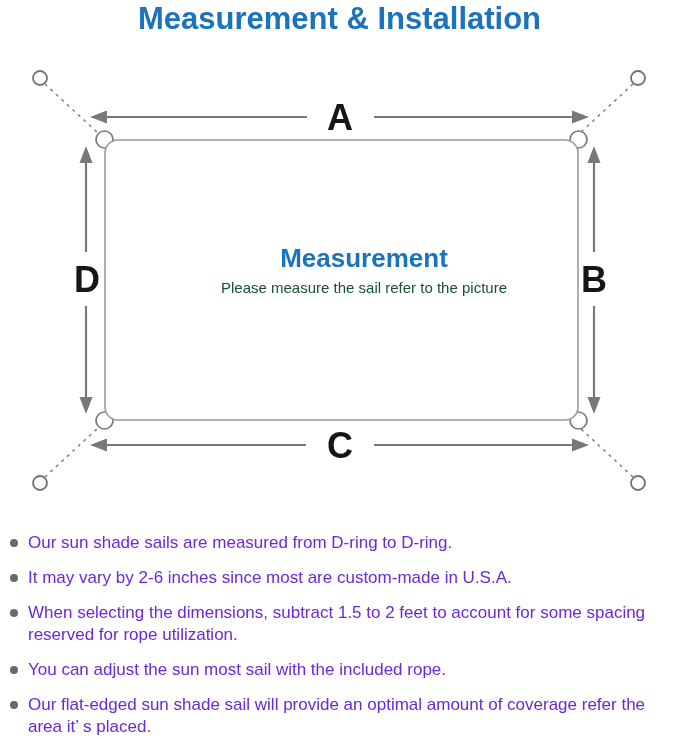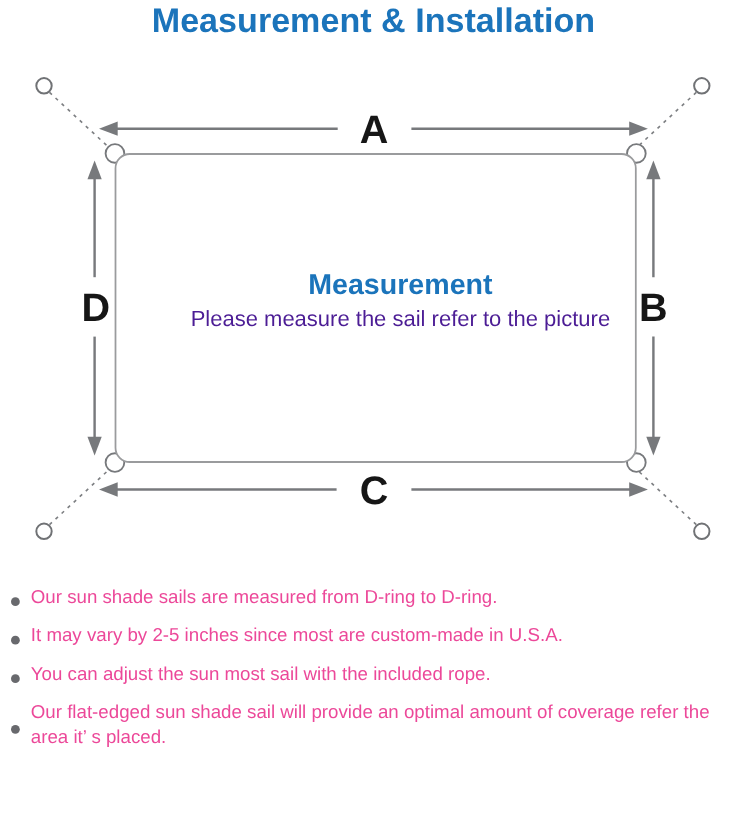--- a/index.html
+++ b/index.html
@@ -32,36 +32,36 @@
     text-align: center;
     pointer-events: none;
   }
   .center-text h2 {
     font-size: 26px;
     font-weight: bold;
     color: #1b74bb;
   }
   .center-text p {
     margin-top: 5px;
-    font-size: 20px;
-    color: #4c1d95;
+    font-size: 15px;
+    color: #14532d;
   }
   .notes {
     position: absolute;
     left: 10px;
     right: 5px;
     top: 532px;
     list-style: none;
   }
   .notes li {
     display: flex;
-    align-items: center;
+    align-items: flex-start;
     font-size: 17px;
     line-height: 22px;
-    color: #ec4899;
+    color: #6d28d9;
   }
   .notes li + li { margin-top: 13px; }
   .bullet-dot {
     flex: 0 0 8px;
     width: 8px; height: 8px;
     margin: 7px 10px 0 0;
     border-radius: 50%;
     background: #68696d;
   }
   .note-text { flex: 1; }
@@ -141,21 +141,25 @@
     <p>Please measure the sail refer to the picture</p>
   </div>
 
   <ul class="notes">
     <li>
       <span class="bullet-dot"></span>
       <span class="note-text">Our sun shade sails are measured from D-ring to D-ring.</span>
     </li>
     <li>
       <span class="bullet-dot"></span>
-      <span class="note-text">It may vary by 2-5 inches since most are custom-made in U.S.A.</span>
+      <span class="note-text">It may vary by 2-6 inches since most are custom-made in U.S.A.</span>
+    </li>
+    <li>
+      <span class="bullet-dot"></span>
+      <span class="note-text">When selecting the dimensions, subtract 1.5 to 2 feet to account for some spacing reserved for rope utilization.</span>
     </li>
     <li>
       <span class="bullet-dot"></span>
       <span class="note-text">You can adjust the sun most sail with the included rope.</span>
     </li>
     <li>
       <span class="bullet-dot"></span>
       <span class="note-text">Our flat-edged sun shade sail will provide an optimal amount of coverage refer the area it’ s placed.</span>
     </li>
   </ul>

